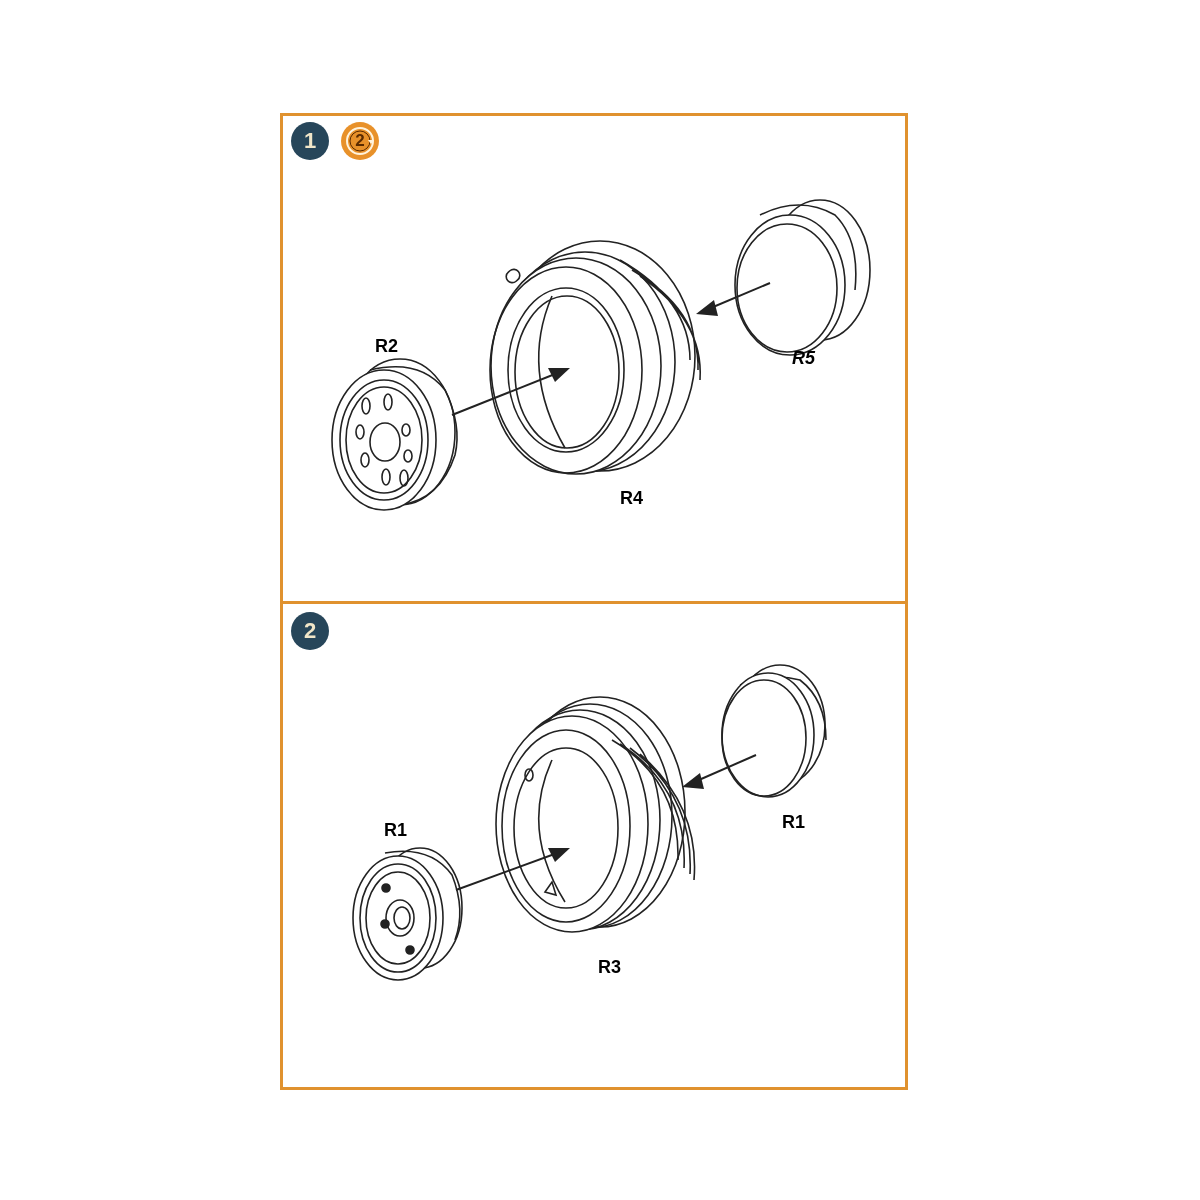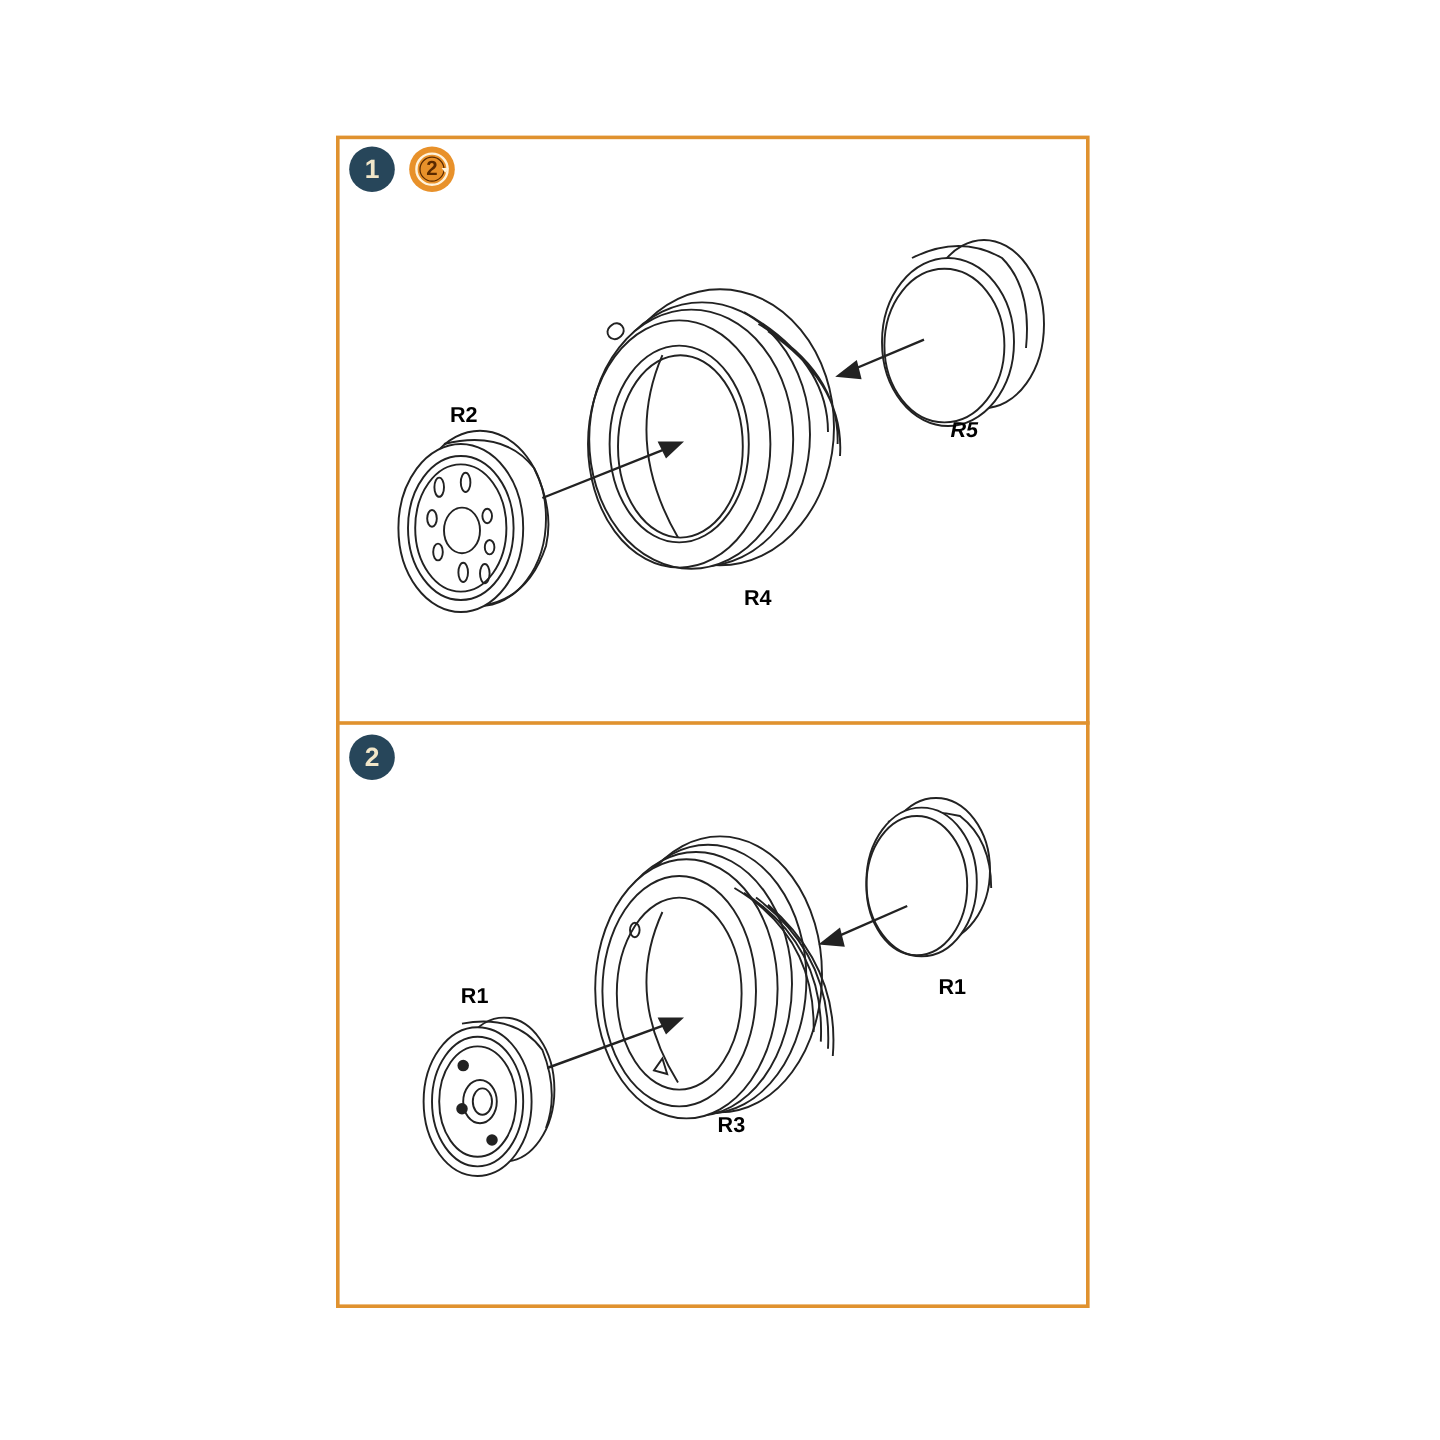--- a/index.html
+++ b/index.html
@@ -114,14 +114,14 @@
   <path d="M570 848 L548 848 L555 862 Z" fill="#222" stroke="none"></path>
   <line x1="756" y1="755" x2="692" y2="783" stroke-width="2"></line>
   <path d="M682 787 L700 773 L704 789 Z" fill="#222" stroke="none"></path>
 </svg>
 
 <div class="part-label" style="left:375px; top:336px;">R2</div>
 <div class="part-label" style="left:620px; top:488px;">R4</div>
 <div class="part-label" style="left:792px; top:348px;font-style:italic;">R5</div>
 
 <div class="part-label" style="left:384px; top:820px;">R1</div>
-<div class="part-label" style="left:598px; top:927px;">R3</div>
+<div class="part-label" style="left:598px; top:957px;">R3</div>
 <div class="part-label" style="left:782px; top:812px;">R1</div>
 
 </body></html>

